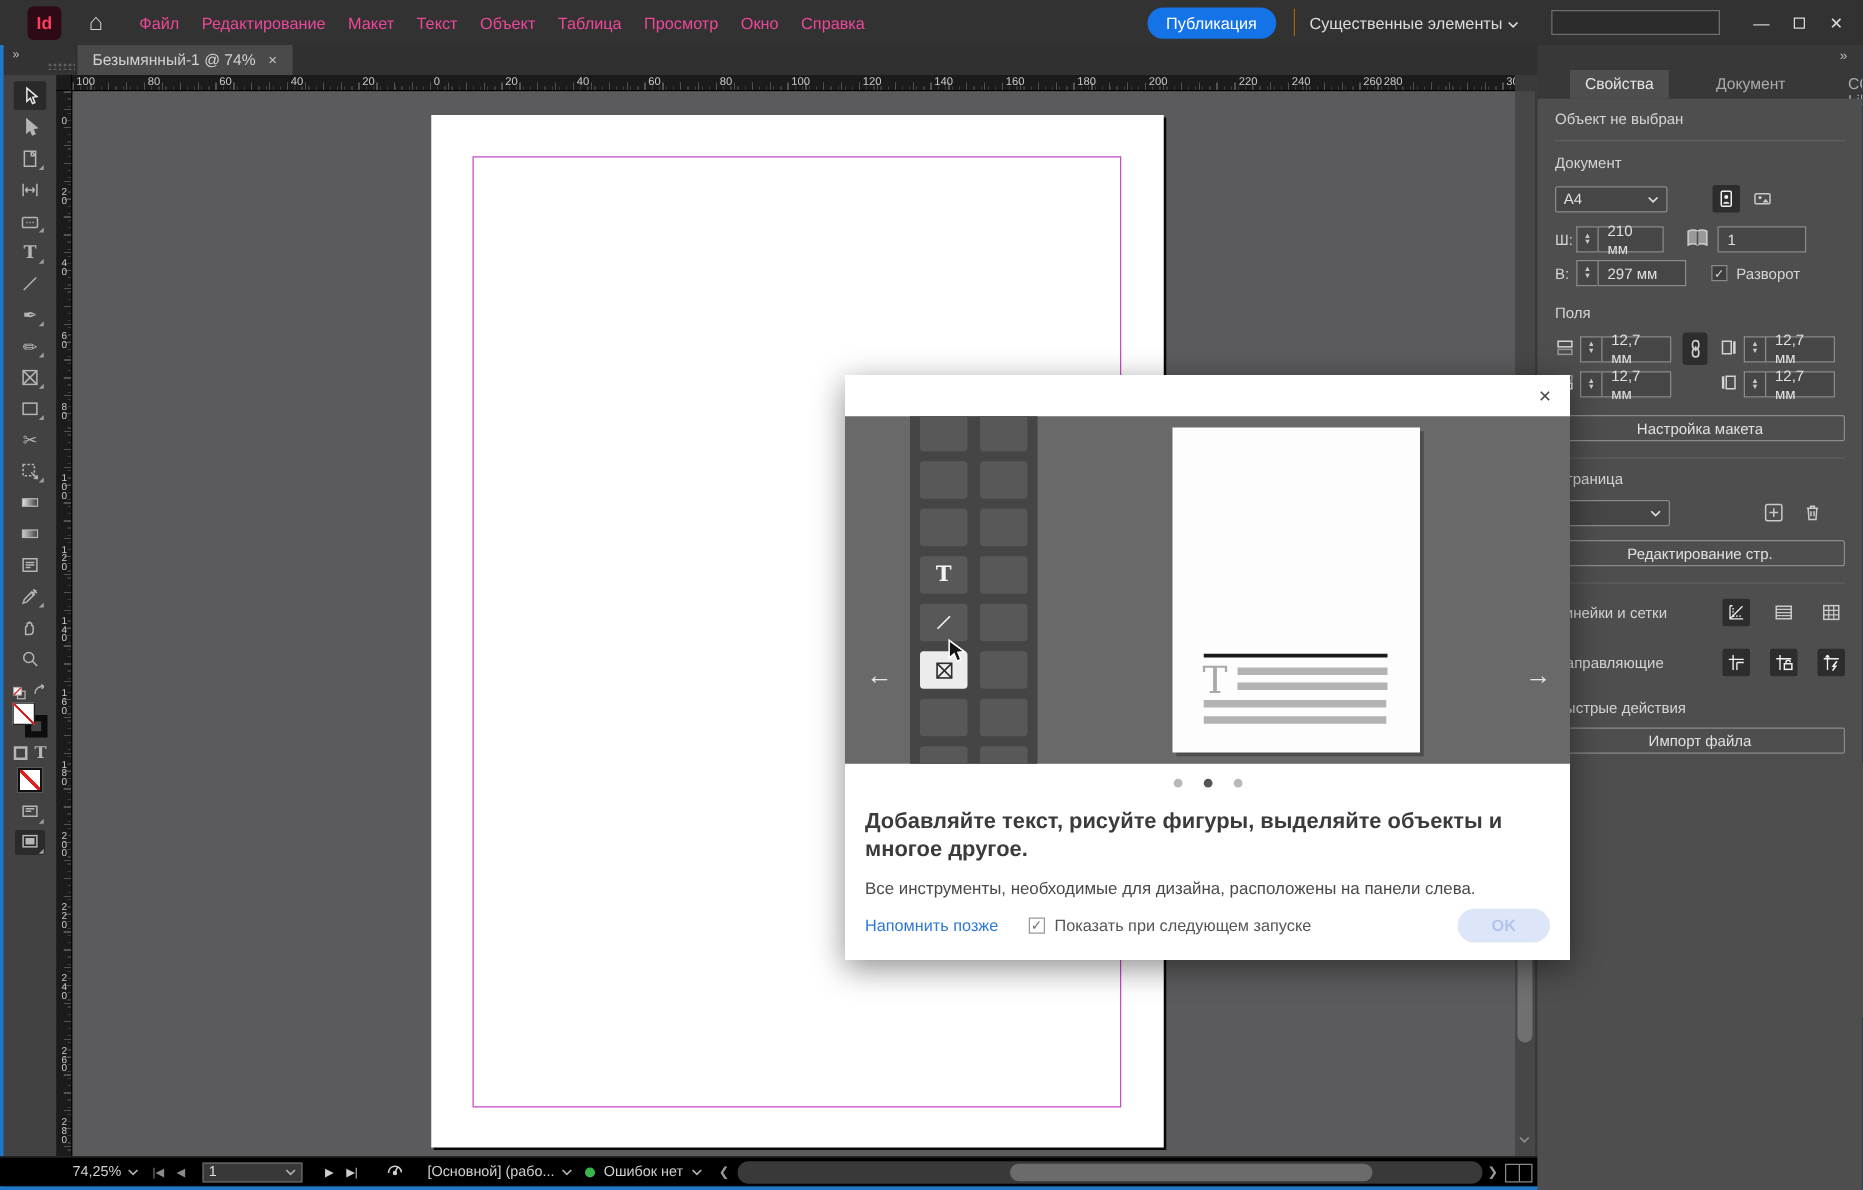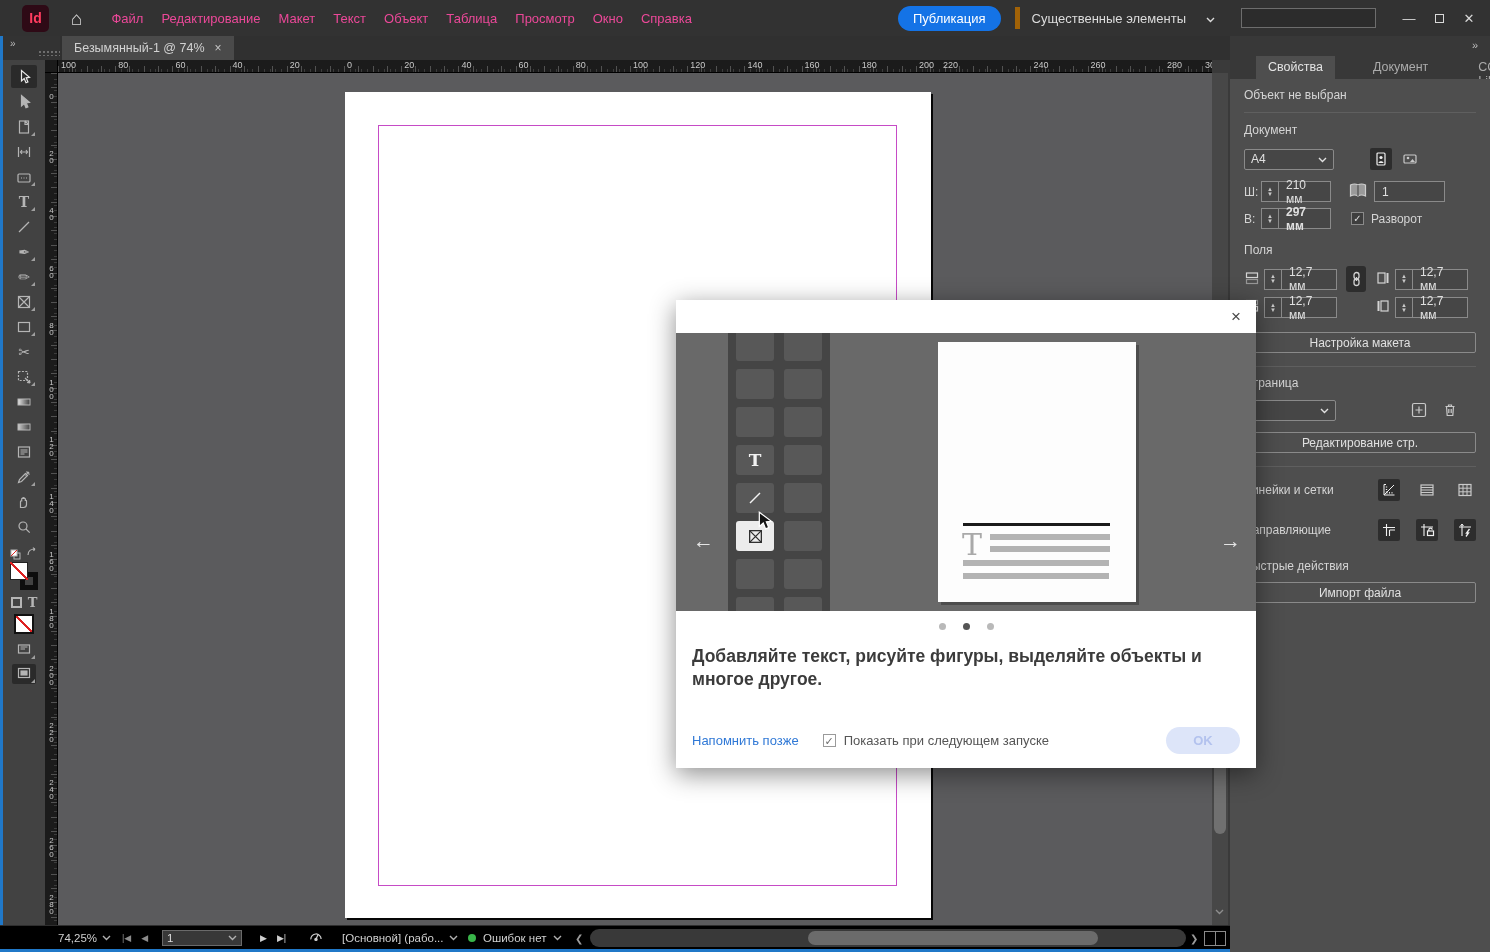--- a/index.html
+++ b/index.html
@@ -13,22 +13,22 @@
               display:flex; align-items:center; }
   .app-logo { width:27px; height:27px; margin-left:22px; border-radius:5px; background:#2e0a16;
               color:#ff3c5f; font-weight:bold; font-size:14px; display:flex; align-items:center;
               justify-content:center; }
   .home-btn { margin-left:22px; color:#d3d3d3; font-size:19px; line-height:19px; }
   .menus { display:flex; margin-left:20px; }
   .menu-item { padding:8px 9px; color:#ec4899; font-size:13px; cursor:default; }
   .tb-right { position:absolute; right:0; top:0; height:36px; display:flex; align-items:center; }
   .publish-pill { background:#1473e6; color:#fff; border-radius:14px; padding:5px 15px;
                   font-size:13px; margin-right:14px; }
-  .workspace { display:flex; align-items:center; gap:20px; color:#dcdcdc; padding:0 12px;
-               border-left:5px solid #a16207; height:22px; }
+  .workspace { display:flex; align-items:center; gap:4px; color:#dcdcdc; padding:0 12px;
+               border-left:1px solid #a16207; height:22px; }
   .searchbox { width:135px; height:20px; background:#2c2c2c; border:1px solid #6d6d6d;
                margin:0 18px 0 14px; color:#ddd; font-size:12px; padding:0 5px; }
   .winbtns { display:flex; align-items:center; gap:0; margin-right:6px; }
   .winbtn { width:30px; height:26px; display:flex; align-items:center; justify-content:center;
             color:#d9d9d9; font-size:13px; }
   .winbtn .sq { width:9px; height:9px; border:1px solid #d9d9d9; display:block; }
 
   
   .edge-left { position:absolute; left:0; top:36px; width:3px; height:916px; background:#2078c8; }
   .edge-right { position:absolute; right:0; top:36px; width:2px; height:916px; background:#2078c8; }
@@ -410,24 +410,24 @@
       <span class="hrl" style="left: 346.2px;">20</span>
       <span class="hrl" style="left: 403.4px;">40</span>
       <span class="hrl" style="left: 460.6px;">60</span>
       <span class="hrl" style="left: 517.8px;">80</span>
       <span class="hrl" style="left: 575px;">100</span>
       <span class="hrl" style="left: 632.2px;">120</span>
       <span class="hrl" style="left: 689.4px;">140</span>
       <span class="hrl" style="left: 746.6px;">160</span>
       <span class="hrl" style="left: 803.8px;">180</span>
       <span class="hrl" style="left: 861px;">200</span>
-      <span class="hrl" style="left: 885px;">220</span>
+      <span class="hrl" style="left: 933px;">220</span>
       <span class="hrl" style="left: 975.4px;">240</span>
       <span class="hrl" style="left: 1032.6px;">260</span>
-      <span class="hrl" style="left: 1109px;">280</span>
+      <span class="hrl" style="left: 1049px;">280</span>
       <span class="hrl" style="left: 1147px;">300</span>
     </div>
   <div class="vruler">
       <span class="vrl" style="top: 20px;">0</span>
       <span class="vrl" style="top: 77.2px;">2
 0</span>
       <span class="vrl" style="top: 134.4px;">4
 0</span>
       <span class="vrl" style="top: 191.6px;">6
 0</span>
@@ -588,21 +588,21 @@
             </svg></span>
         <span class="p-field" style="width:71px;margin-left:6px;">1</span>
       </div>
 
       <div class="p-row" style="display:flex;align-items:center;margin-top:6px;">
         <span class="p-label" style="width:17px;">В:</span>
         <span class="stepper">
             <span>▲</span>
             <span>▼</span>
           </span>
-        <span class="p-field" style="width:53px;font-weight:bold;">297 мм</span>
+        <span class="p-field" style="width:71px;">297 мм</span>
         <span class="p-check" style="margin-left:20px;">✓</span>
         <span class="p-label" style="margin-left:7px;">Разворот</span>
       </div>
 
       <div class="p-label" style="margin-top:14px;">Поля</div>
 
       <div class="p-row" style="display:flex;align-items:center;margin-top:9px;">
         <span><svg width="16" height="16" viewBox="0 0 16 16" fill="none" stroke="currentColor" stroke-width="1.2">
               <rect x="2.5" y="3" width="11" height="4.5"></rect>
               <rect x="2.5" y="9.5" width="11" height="4" opacity="0.55"></rect>
@@ -777,20 +777,21 @@
         <div class="demo-bar" style="left:25px;top:218px;width:146px;"></div>
         <div class="demo-bar" style="left:25px;top:231px;width:146px;"></div>
       </div>
     </div>
     <div class="dots">
         <span class="dot"></span>
         <span class="dot active"></span>
         <span class="dot"></span>
       </div>
     <div class="dlg-heading">Добавляйте текст, рисуйте фигуры, выделяйте объекты и многое другое.</div>
+    <div class="dlg-body">Все инструменты, необходимые для дизайна, расположены на панели слева.</div>
     <div class="dlg-footer">
       <span class="dlg-link">Напомнить позже</span>
       <span class="dlg-check">✓</span>
       <span class="dlg-chklabel">Показать при следующем запуске</span>
       <span class="ok-btn">OK</span>
     </div>
   </div>
 
 </div>
 

